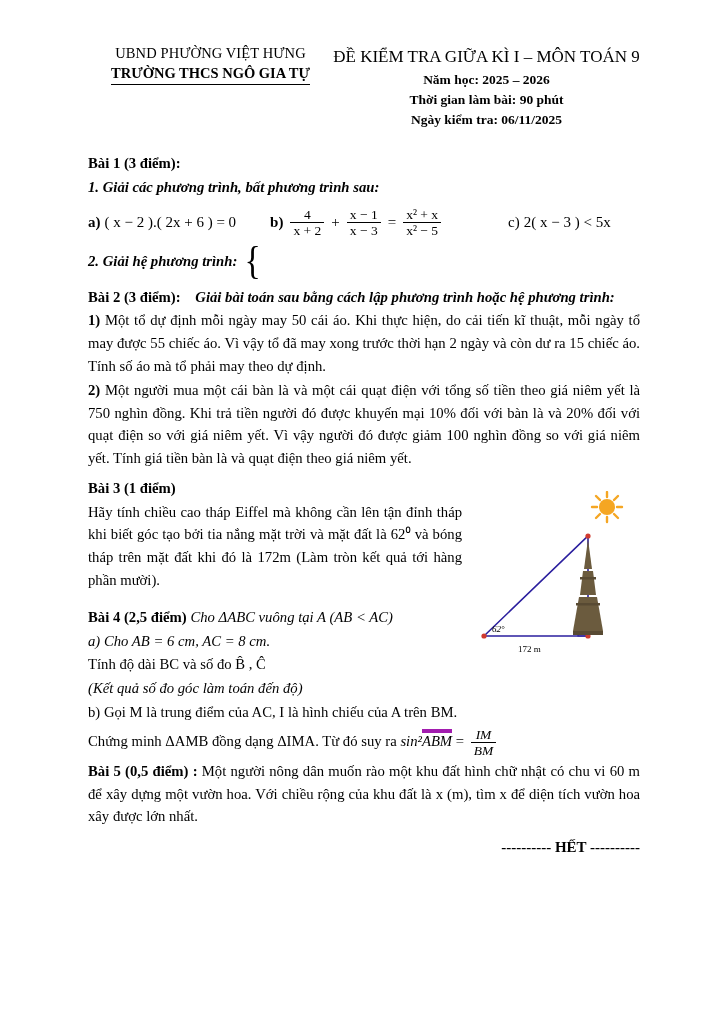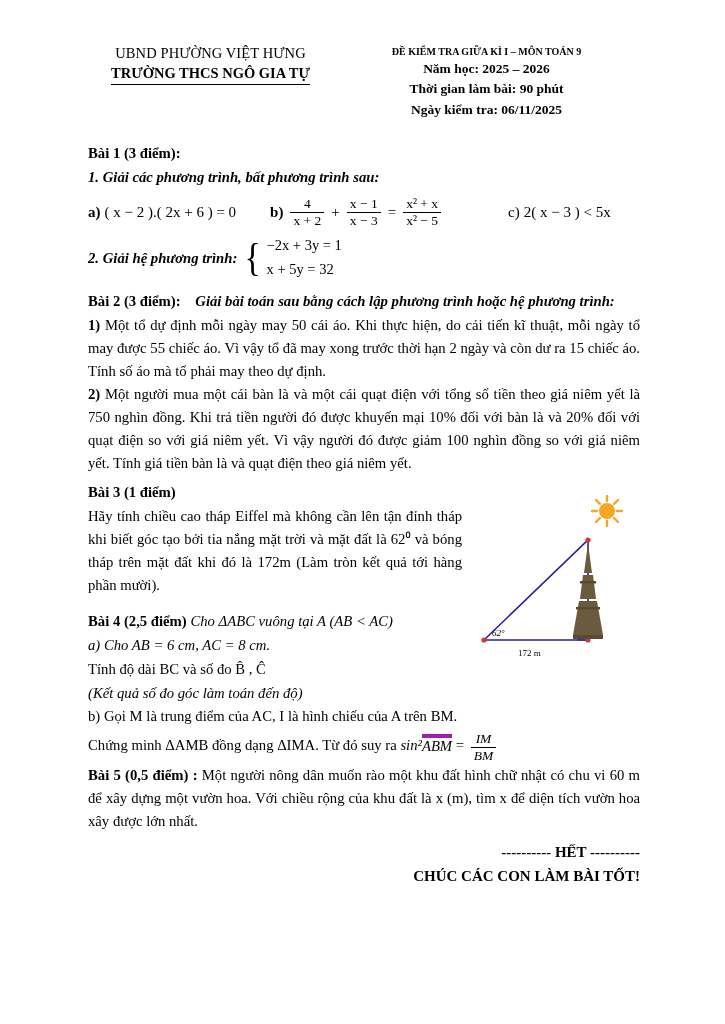--- a/index.html
+++ b/index.html
@@ -50,22 +50,22 @@
     border-bottom: 1.2px solid #000;
     padding-bottom: 1px;
   }
   .header-right {
     flex: 1;
     text-align: center;
     font-size: 14.5px;
     line-height: 1.5;
   }
   .header-right .hr-title {
-    font-weight: bold;
-    font-size: 10px;
+    font-weight: normal;
+    font-size: 17px;
   }
   .header-right .hr-sub {
     font-weight: bold;
     font-size: 13.5px;
   }
 
   
   .body-block {
     margin-top: 22px;
     font-size: 14.7px;
@@ -190,24 +190,20 @@
           <span class="den">x² − 5</span>
         </span>
         <span class="eq-spacer-c"></span>
         <span class="mathfont">c)</span>
         <span class="mathfont">2( x − 3 ) &lt; 5x</span>
       </div>
 
       <div class="sys-row">
         <span class="bi">2. Giải hệ phương trình:</span>
         <span class="brace">{</span>
-        <span class="sys-eqs">
-          <span class="mathfont">−2x + 3y = 1</span>
-          <span class="mathfont">x + 5y = 32</span>
-        </span>
       </div>
 
       <p>
         <span class="b">Bài 2 (3 điểm):</span>
         <span>&nbsp;&nbsp;</span>
         <span class="bi">Giải bài toán sau bằng cách lập phương trình hoặc hệ phương trình:</span>
       </p>
       <p>
         <span class="b">1)</span><span> Một tổ dự định mỗi ngày may 50 cái áo. Khi thực hiện, do cải tiến kĩ thuật, mỗi ngày tổ may được 55 chiếc áo. Vì vậy tổ đã may xong trước thời hạn 2 ngày và còn dư ra 15 chiếc áo. Tính số áo mà tổ phải may theo dự định.</span>
       </p>
@@ -273,18 +269,17 @@
             </span>
         </p>
 
         <p>
           <span class="b">Bài 5 (0,5 điểm) :</span><span> Một người nông dân muốn rào một khu đất hình chữ nhật có chu vi 60 m để xây dựng một vườn hoa. Với chiều rộng của khu đất là x (m), tìm x để diện tích vườn hoa xây được lớn nhất.</span>
         </p>
       </div>
 
       <div class="footer">
         <div>---------- HẾT ----------</div>
-        <div>CHÚC CÁC CON LÀM BÀI TỐT!</div>
       </div>
 
     </div>
   </div>
 </div>
 
 </body></html>

